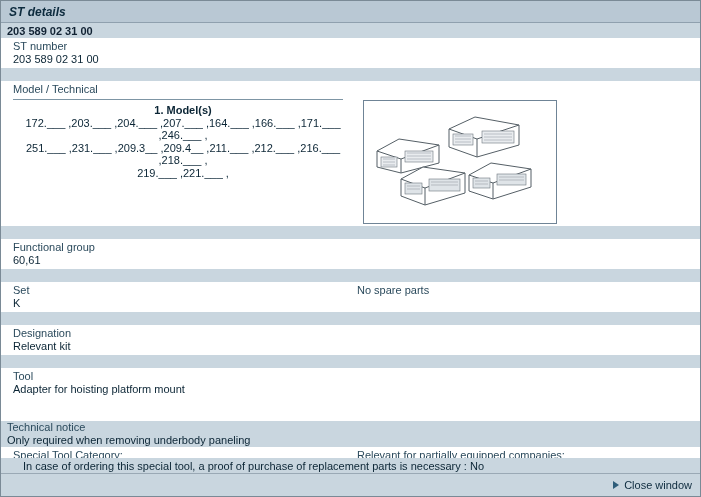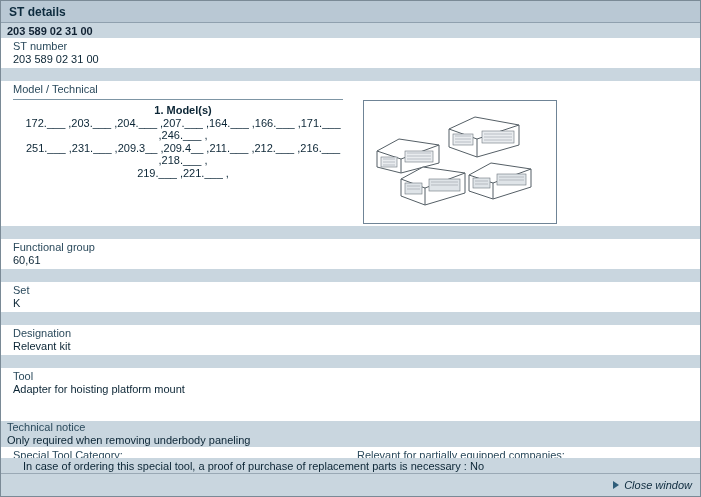--- a/index.html
+++ b/index.html
@@ -24,20 +24,21 @@
   .titlebar {
     height: 21px;
     background: #b9c8d4;
     border-bottom: 1px solid #8fa0ae;
     display: flex;
     align-items: center;
     padding-left: 8px;
     color: #0d2b3e;
     font-size: 12px;
     font-weight: bold;
+    font-style: italic;
   }
   .content {
     padding: 0 6px;
     background: #ffffff;
   }
   .idbar {
     background: #c9d6df;
     height: 15px;
     display: flex;
     align-items: center;
@@ -133,21 +134,20 @@
     justify-content: flex-end;
   }
   .closebtn {
     display: flex;
     align-items: center;
     gap: 5px;
     padding-right: 10px;
     color: #0d2b3e;
     font-size: 11px;
     cursor: pointer;
-    font-style: italic;
   }
   .tri {
     width: 0; height: 0;
     border-left: 6px solid #2e5d7a;
     border-top: 4px solid transparent;
     border-bottom: 4px solid transparent;
   }
   .noticebar {
     position: absolute;
     left: 0;
@@ -261,20 +261,23 @@
     </div>
 
     <div class="sep-gray-full"></div>
 
     <div class="sec">
       <div class="twocol">
         <div class="col-l" style="padding-left:0">
           <div class="lbl">Set</div>
           <div class="val">K</div>
         </div>
+        <div class="col-r">
+          <div class="lbl">No spare parts</div>
+        </div>
       </div>
     </div>
 
     <div class="sep-gray-full"></div>
 
     <div class="sec">
       <div class="lbl">Designation</div>
       <div class="val">Relevant kit</div>
     </div>
 

